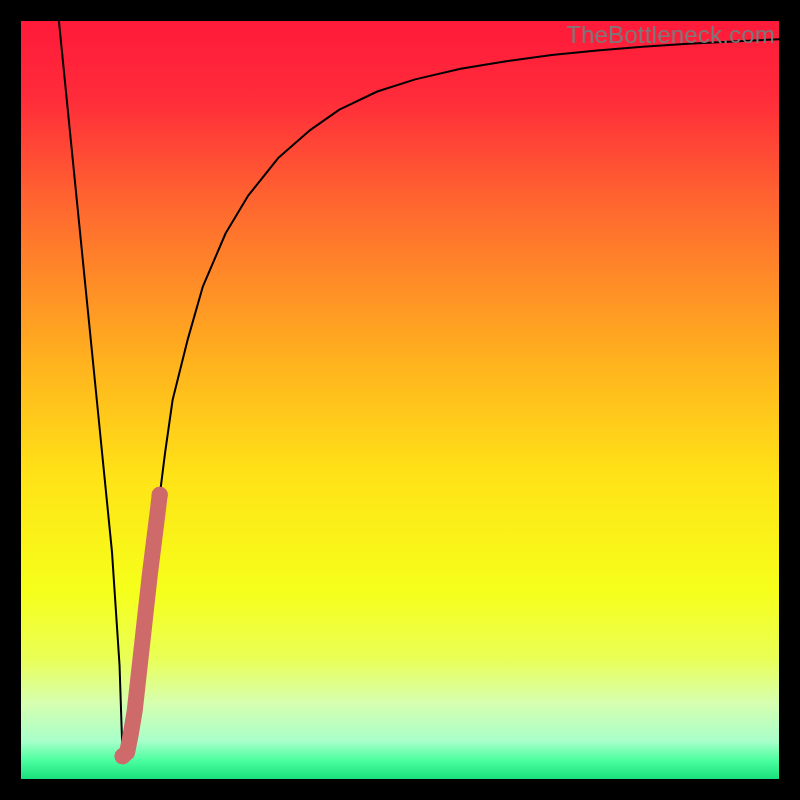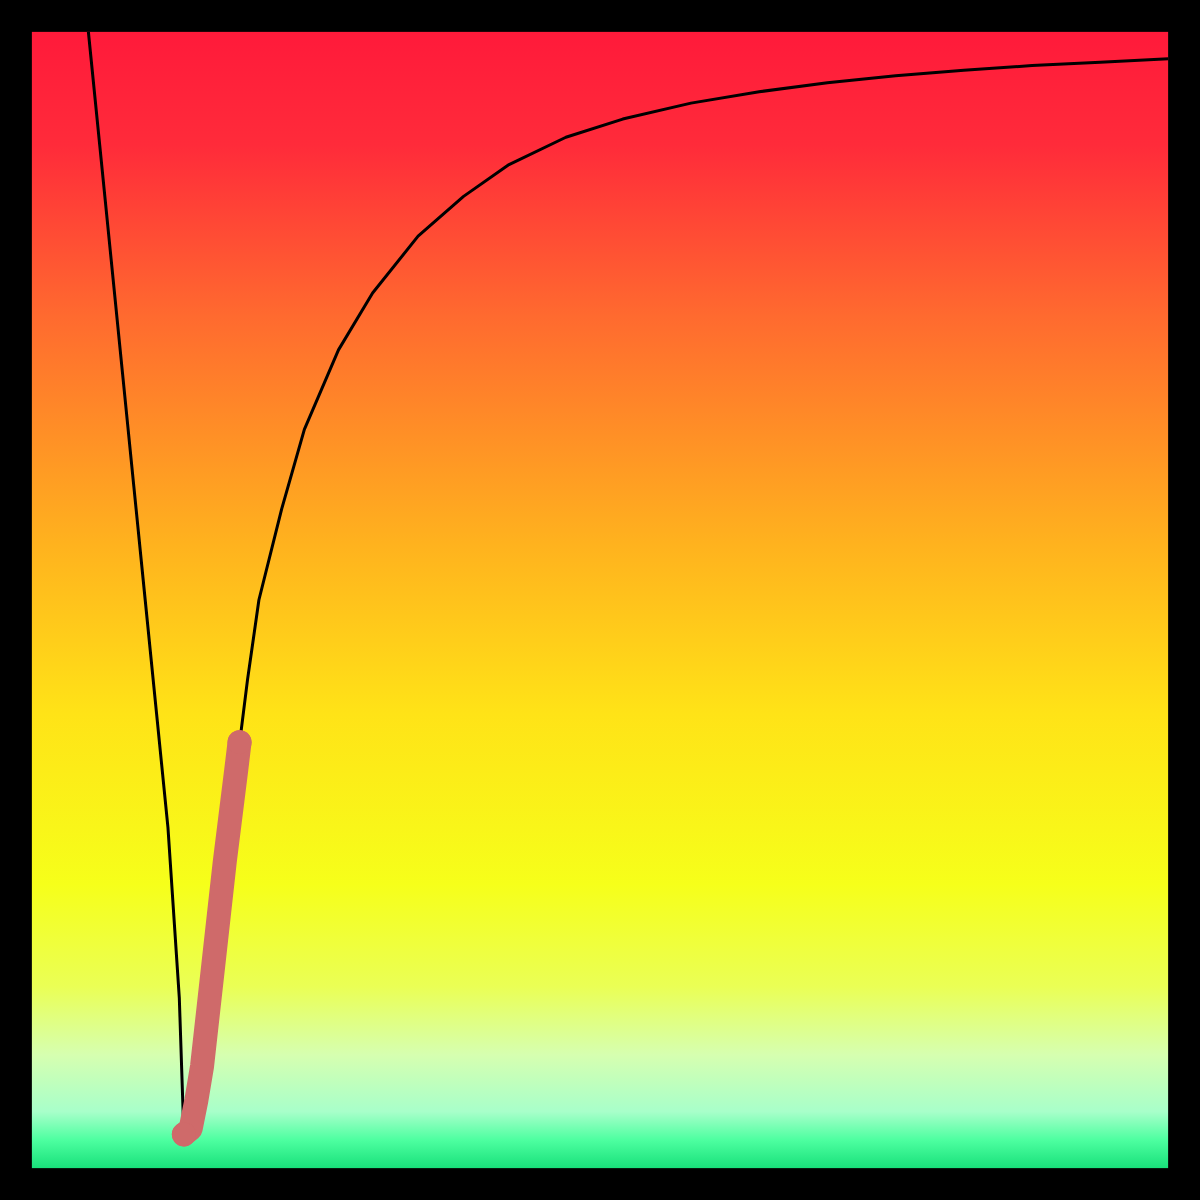--- a/index.html
+++ b/index.html
@@ -37,20 +37,21 @@
     z-index: 10;
     font-family: Arial, sans-serif;
   }
   svg { display: block; }
 </style>
 </head>
 <body>
 
 <div class="frame">
   <div class="plot">
+    <div class="watermark">TheBottleneck.com</div>
     <svg id="chart-svg" width="758" height="758" viewBox="0 0 758 758">
         <defs>
           <linearGradient id="bg-grad" x1="0" y1="0" x2="0" y2="1">
             <stop offset="0%" stop-color="#ff1a3a"></stop>
             <stop offset="10%" stop-color="#ff2b3a"></stop>
             <stop offset="25%" stop-color="#ff6a2f"></stop>
             <stop offset="45%" stop-color="#ffb21e"></stop>
             <stop offset="60%" stop-color="#ffe317"></stop>
             <stop offset="75%" stop-color="#f6ff1a"></stop>
             <stop offset="84%" stop-color="#eaff55"></stop>

